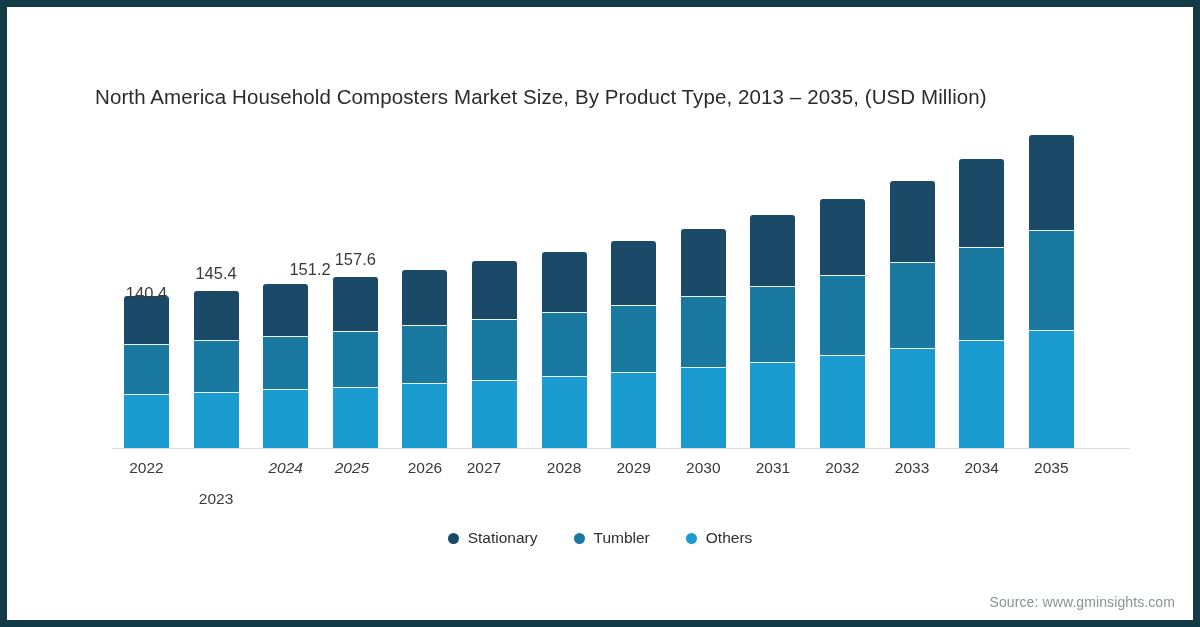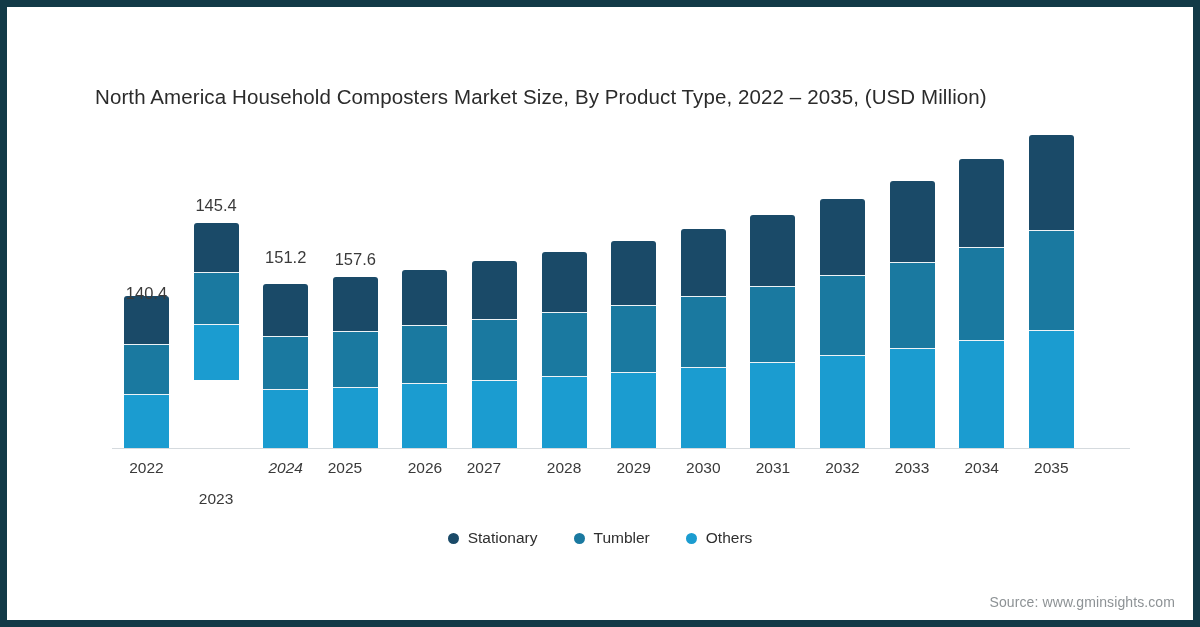--- a/index.html
+++ b/index.html
@@ -102,21 +102,21 @@
     color:#8d9295;
     letter-spacing:.1px;
   }
 </style>
 </head>
 <body>
 
 <div id="figure">
   <div id="inner">
 
-    <div id="chart-title">North America Household Composters Market Size, By Product Type, 2022 – 2035, (USD Million)</div>
+    <div id="chart-title">North America Household Composters Market Size, By Product Type, 2013 – 2035, (USD Million)</div>
 
     <div id="axis-line"></div>
 
     <div id="plot"></div>
 
     <div id="legend">
         <div class="legend-item">
           <span class="legend-dot" style="background: rgb(26, 74, 104);"></span>
           <span>Stationary</span>
         </div>
@@ -132,41 +132,41 @@
 
     <div id="source">Source: www.gminsights.com</div>
 
   <div class="bar-group" style="left: 117px; top: 0px; height: 441px;">
         <div class="seg seg-others" style="bottom: 0px; height: 54.13px;"></div>
         <div class="seg seg-tumbler" style="bottom: 54.13px; height: 49.7996px;"></div>
         <div class="seg seg-stationary seg-top-cap" style="bottom: 103.93px; height: 48.0674px;"></div>
         <div class="bar-label" style="bottom: 145px;">140.4</div>
       </div>
       <div class="xtick" style="left: 94.5px;">2022</div>
-      <div class="bar-group" style="left: 186.6px; top: 0px; height: 373px;">
+      <div class="bar-group" style="left: 186.6px; top: 0px; height: 441px;">
         <div class="seg seg-others" style="bottom: 0px; height: 56.1869px;"></div>
         <div class="seg seg-tumbler" style="bottom: 56.1869px; height: 51.5318px;"></div>
         <div class="seg seg-stationary seg-top-cap" style="bottom: 107.719px; height: 49.6913px;"></div>
         <div class="bar-label" style="bottom: 165.41px;">145.4</div>
       </div>
       <div class="xtick" style="left: 164.1px; margin-top: 31px;">2023</div>
       <div class="bar-group" style="left: 256.2px; top: 0px; height: 441px;">
         <div class="seg seg-others" style="bottom: 0px; height: 58.6769px;"></div>
         <div class="seg seg-tumbler" style="bottom: 58.6769px; height: 53.5887px;"></div>
         <div class="seg seg-stationary seg-top-cap" style="bottom: 112.266px; height: 51.4235px;"></div>
-        <div class="bar-label" style="bottom: 181px;">151.2</div>
+        <div class="bar-label" style="bottom: 169px; text-align: right;">151.2</div>
       </div>
       <div class="xtick" style="left: 233.7px; font-style: italic;">2024</div>
       <div class="bar-group" style="left: 325.8px; top: 0px; height: 441px;">
         <div class="seg seg-others" style="bottom: 0px; height: 61.4917px;"></div>
         <div class="seg seg-tumbler" style="bottom: 61.4917px; height: 55.7539px;"></div>
         <div class="seg seg-stationary seg-top-cap" style="bottom: 117.246px; height: 53.3722px;"></div>
         <div class="bar-label" style="bottom: 178.618px;">157.6</div>
       </div>
-      <div class="xtick" style="left: 293px;">2025</div>
+      <div class="xtick" style="left: 300px; font-style: italic;">2025</div>
       <div class="bar-group" style="left: 395.4px; top: 0px; height: 441px;">
         <div class="seg seg-others" style="bottom: 0px; height: 64.523px;"></div>
         <div class="seg seg-tumbler" style="bottom: 64.523px; height: 58.1356px;"></div>
         <div class="seg seg-stationary seg-top-cap" style="bottom: 122.659px; height: 55.5374px;"></div>
       </div>
       <div class="xtick" style="left: 372.9px;">2026</div>
       <div class="bar-group" style="left: 465px; top: 0px; height: 441px;">
         <div class="seg seg-others" style="bottom: 0px; height: 67.879px;"></div>
         <div class="seg seg-tumbler" style="bottom: 67.879px; height: 60.8421px;"></div>
         <div class="seg seg-stationary seg-top-cap" style="bottom: 128.721px; height: 57.9191px;"></div>

